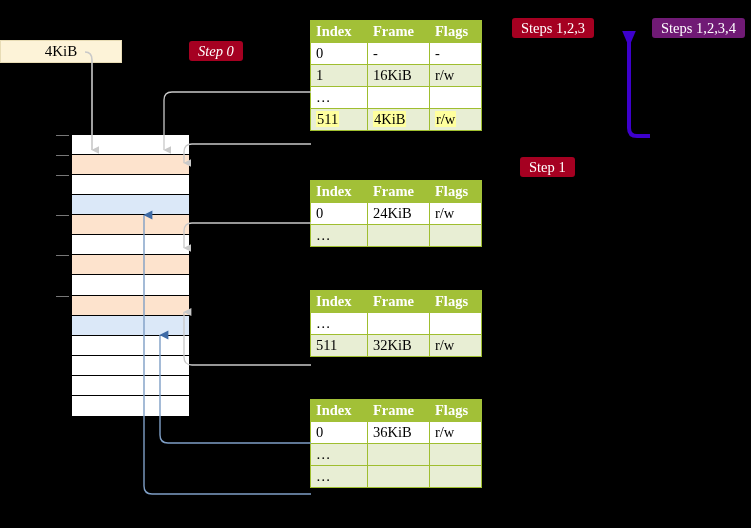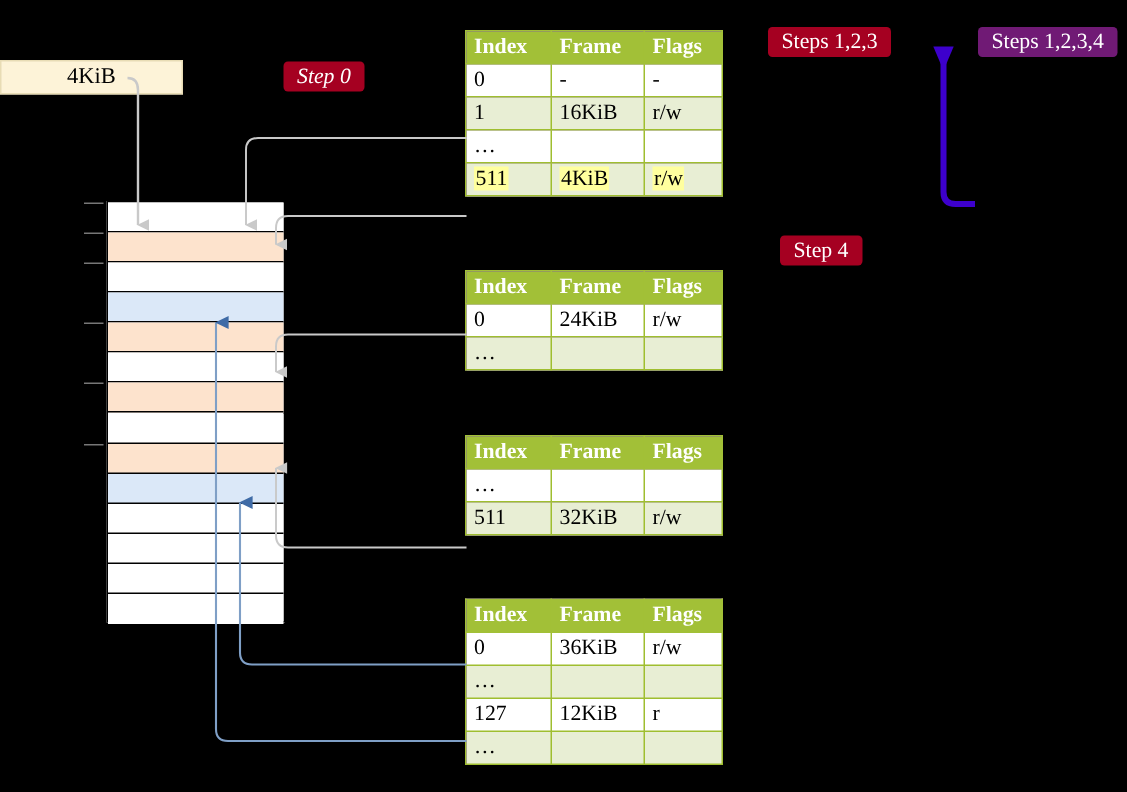--- a/index.html
+++ b/index.html
@@ -24,21 +24,21 @@
   .memrow{position:absolute;left:0;width:100%;box-sizing:border-box;
           border-bottom:1px solid #000;}
   .memrow.last{border-bottom:none;}
   .memrow.plain{background:#ffffff;}
   .memrow.orange{background:#fde3cd;}
   .memrow.blue{background:#dbe8f8;}
   .tick{position:absolute;height:1px;background:#777;width:13px;left:-16px;}
 
   
   .ptable{position:absolute;border-collapse:collapse;
-          background:#6d28d9;font-size:14.5px;}
+          background:#fde047;font-size:14.5px;}
   .ptable td,.ptable th{border:1px solid #9fbe2f;padding:1px 5px;
           text-align:left;vertical-align:middle;height:22px;box-sizing:border-box;
           font-weight:normal;}
   .ptable th{background:#a2c037;color:#ffffff;font-weight:bold;
           font-family:"Liberation Serif",serif;border-color:#a2c037;}
   .ptable tr.alt td{background:#e8eed4;}
   .ptable tr.wht td{background:#ffffff;}
   .hl{background:#ffff9e;padding:0 1px;}
   .c-index{width:57px;}
   .c-frame{width:62px;}
@@ -54,21 +54,21 @@
 <div class="stage">
 
   <div class="sizebox" style="left:0px;top:40px;width:120px;height:21px;">4KiB</div>
 
   <div class="badge red" style="left:189px;top:41px;font-style:italic;">Step 0</div>
 
   <div class="badge red" style="left:512px;top:18px;">Steps 1,2,3</div>
 
   <div class="badge purple" style="left:652px;top:18px;">Steps 1,2,3,4</div>
 
-  <div class="badge red" style="left:520px;top:157px;">Step 4</div>
+  <div class="badge red" style="left:520px;top:157px;">Step 1</div>
 
   <div class="memcol" id="memcol">
       <div class="memrow plain" style="top: 0px; height: 20.0714px;"></div>
       <div class="tick" style="top: 0px;"></div>
       <div class="memrow orange" style="top: 20.0714px; height: 20.0714px;"></div>
       <div class="tick" style="top: 20.0714px;"></div>
       <div class="memrow plain" style="top: 40.1429px; height: 20.0714px;"></div>
       <div class="tick" style="top: 40.1429px;"></div>
       <div class="memrow blue" style="top: 60.2143px; height: 20.0714px;"></div>
       <div class="memrow orange" style="top: 80.2857px; height: 20.0714px;"></div>
@@ -172,25 +172,20 @@
           <tr class="wht">
             <td class="c-index">0</td>
             <td class="c-frame">36KiB</td>
             <td class="c-flags">r/w</td>
           </tr>
           <tr class="alt">
             <td class="c-index">…</td>
             <td class="c-frame"></td>
             <td class="c-flags"></td>
           </tr>
-          <tr class="wht">
-            <td class="c-index">127</td>
-            <td class="c-frame">12KiB</td>
-            <td class="c-flags">r</td>
-          </tr>
           <tr class="alt">
             <td class="c-index">…</td>
             <td class="c-frame"></td>
             <td class="c-flags"></td>
           </tr>
         </tbody>
       </table>
     </div>
 
   <svg class="overlay" viewBox="0 0 751 528">

